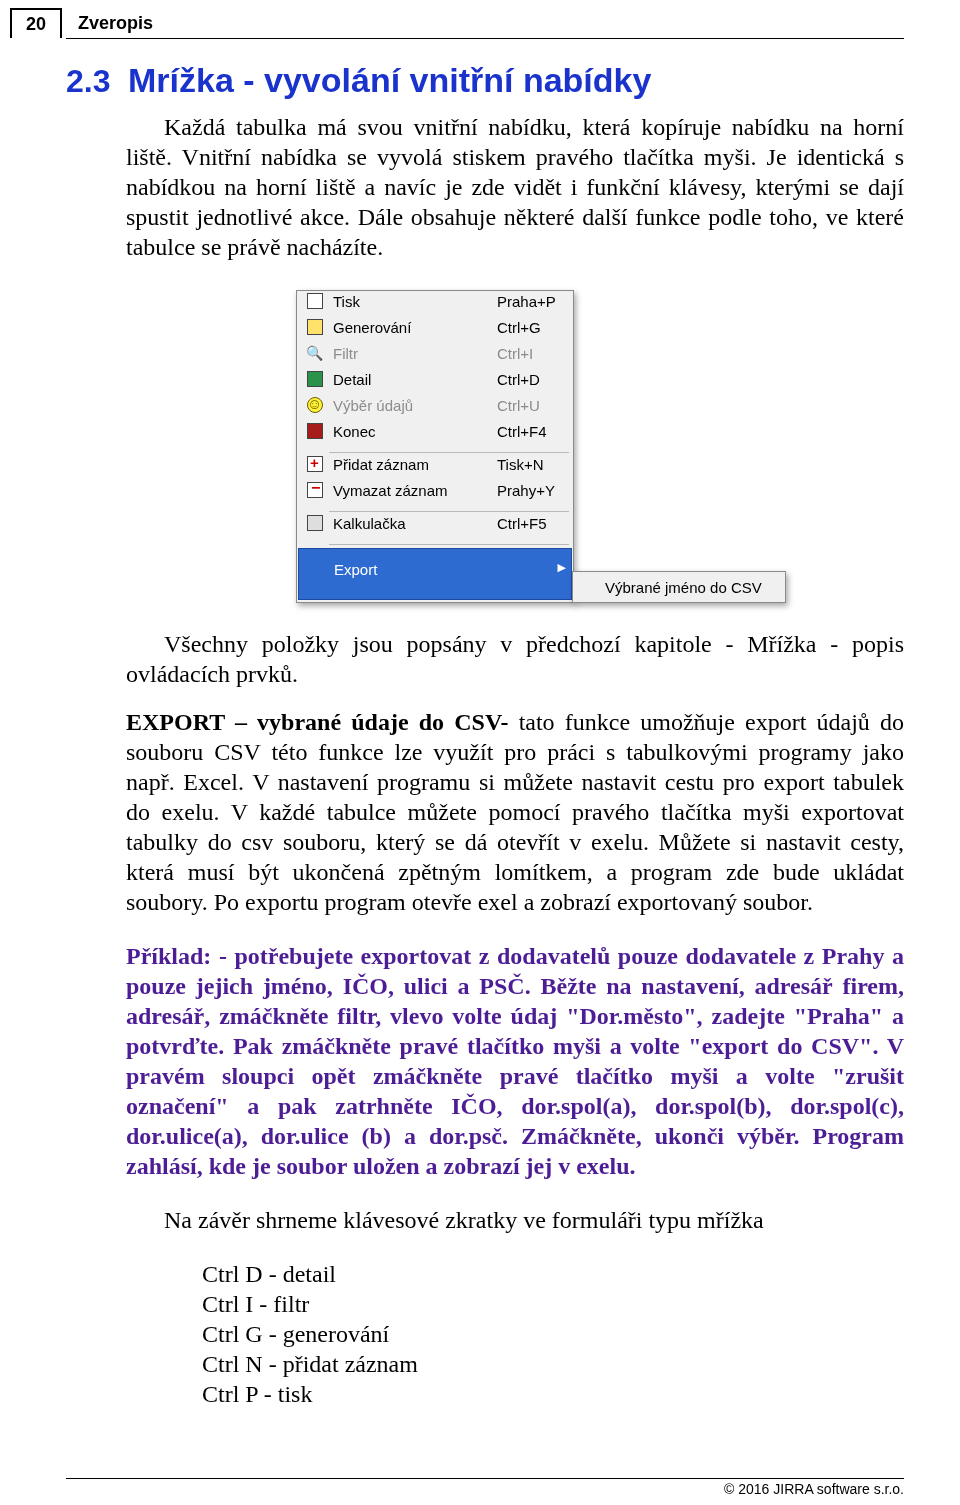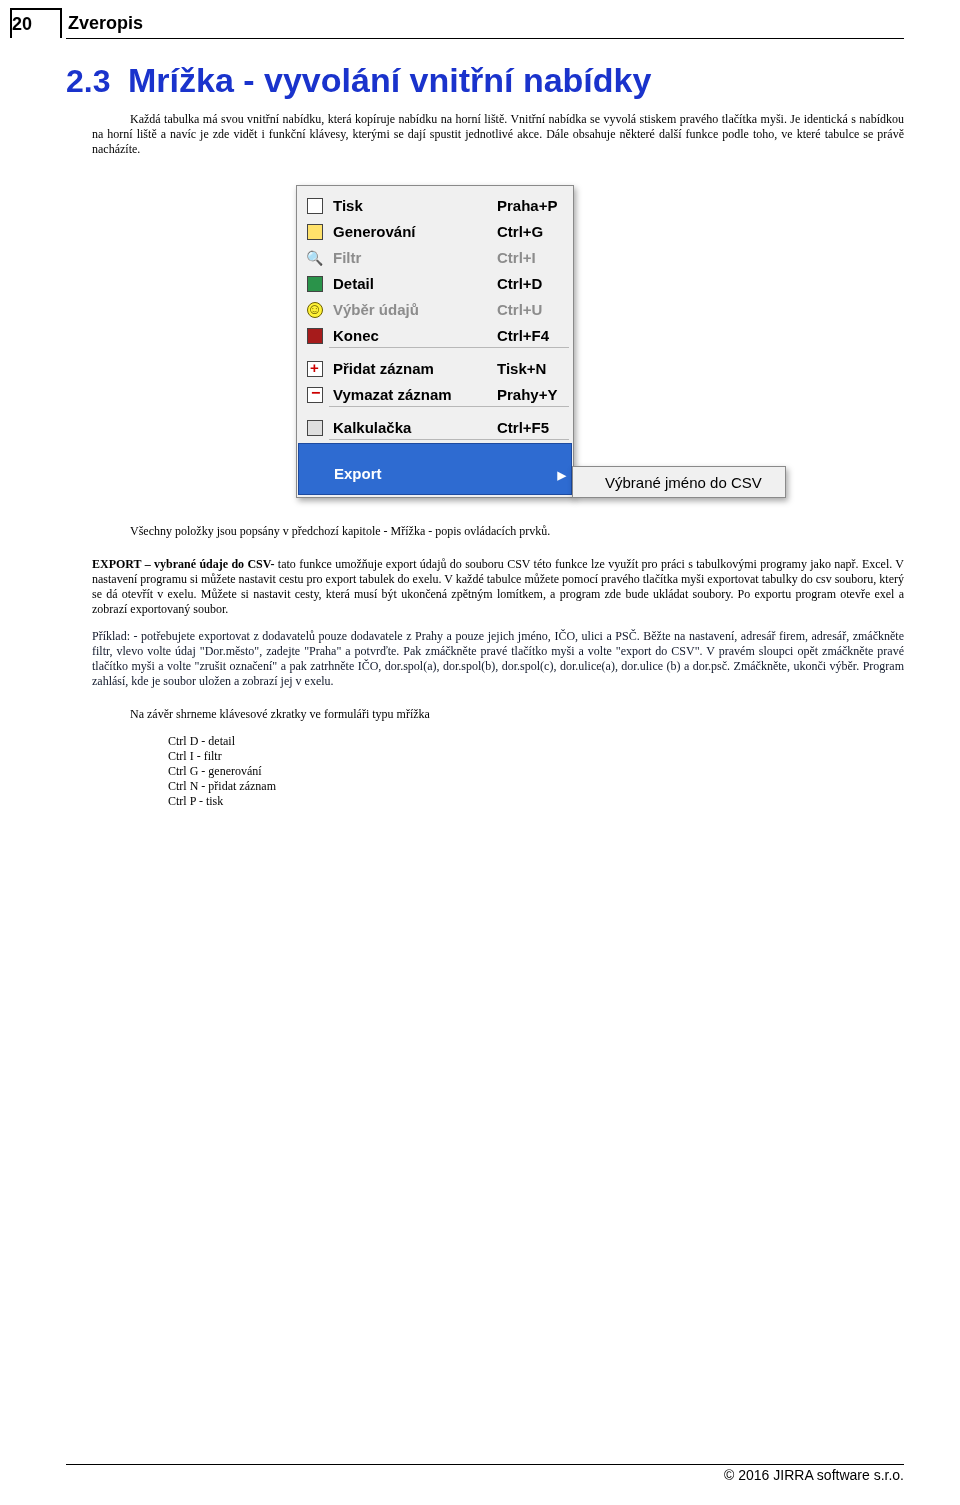--- a/index.html
+++ b/index.html
@@ -27,23 +27,23 @@
     font-weight: bold;
     font-size: 18px;
   }
   .hdr-page {
     width: 48px;
     height: 28px;
     border: 2px solid #000;
     border-bottom: none;
     display: flex;
     align-items: center;
-    justify-content: flex-start;
+    justify-content: center;
     margin-left: -56px;
-    margin-right: 6px;
+    margin-right: 16px;
     background: #fff;
   }
   .hdr-title {
     padding-bottom: 4px;
   }
   
   .sec-row {
     display: flex;
     align-items: baseline;
     margin-top: 22px;
@@ -56,36 +56,36 @@
     font-weight: bold;
     font-size: 32px;
   }
   .sec-title {
     color: #1a33cc;
     font-family: Arial, Helvetica, sans-serif;
     font-weight: bold;
     font-size: 34px;
   }
   .body-indent {
-    margin-left: 26px;
-    font-size: 12px;
+    margin-left: 60px;
+    font-size: 24px;
     line-height: 1.25;
     text-align: justify;
   }
   .p1 { text-indent: 38px; margin: 0 0 4px 0; }
   .after-menu { margin-top: 26px; }
   .export-para { margin-top: 18px; }
   .export-para b { font-weight: bold; }
-  .example { color: #0f172a; }
+  .example { color: #4c1d95; font-weight: bold; }
   .shortcuts-intro { margin-top: 18px; text-indent: 38px; }
   .shortcut-line { margin-left: 76px; }
   
   .ftr {
     position: absolute;
-    left: 66px; right: 56px; bottom: 22px;
+    left: 66px; right: 56px; bottom: 8px;
     border-top: 1px solid #000;
     font-family: Arial, Helvetica, sans-serif;
     font-size: 14px;
     text-align: right;
     padding-top: 2px;
   }
   
   .menu-wrap {
     margin: 28px 0 10px 230px;
     font-family: "Segoe UI", Tahoma, sans-serif;
@@ -95,25 +95,24 @@
   }
   .menu {
     width: 272px;
     background: #f0f0f0;
     border: 1px solid #8a8a8a;
     box-shadow: 2px 3px 6px rgba(0,0,0,0.35);
     padding: 2px;
   }
   .menu .row {
     display: flex;
-    align-items: flex-end;
+    align-items: flex-start;
     height: 26px;
     padding: 0 4px;
     color: #000;
-    font-weight: bold;
   }
   .menu .row.disabled { color: #8c8c8c; }
   .menu .row.hl {
     background: #2e6bd1;
     color: #fff;
     border: 1px solid #1d4aa0;
     margin: 0 -1px;
     padding: 12px 5px;
   }
   .menu .sep {

